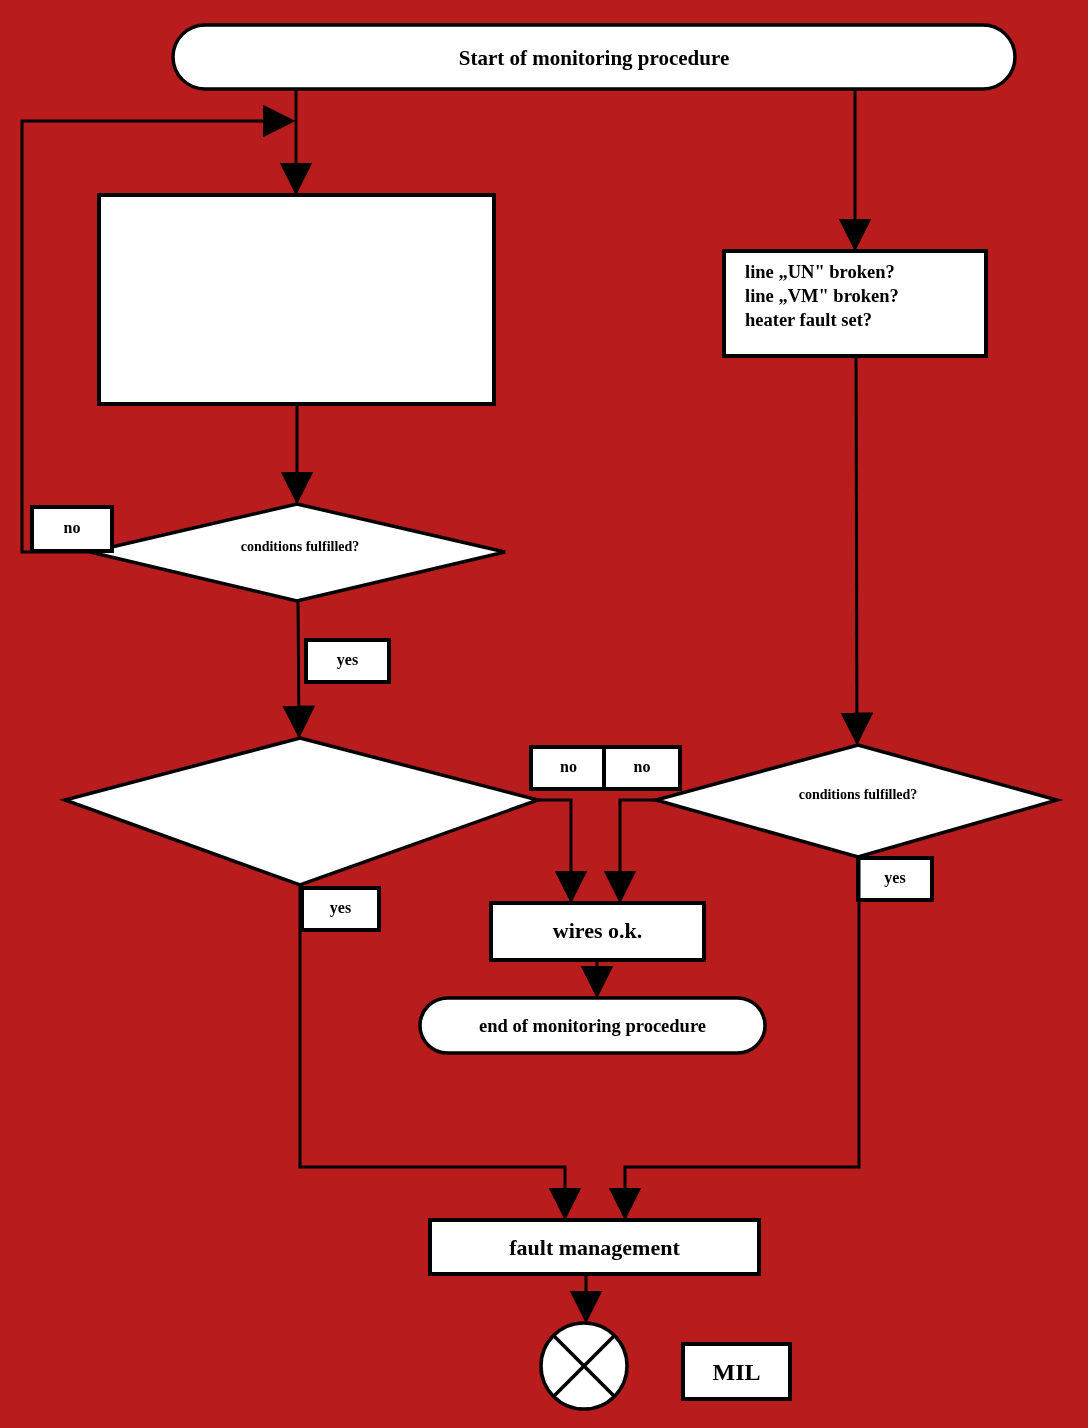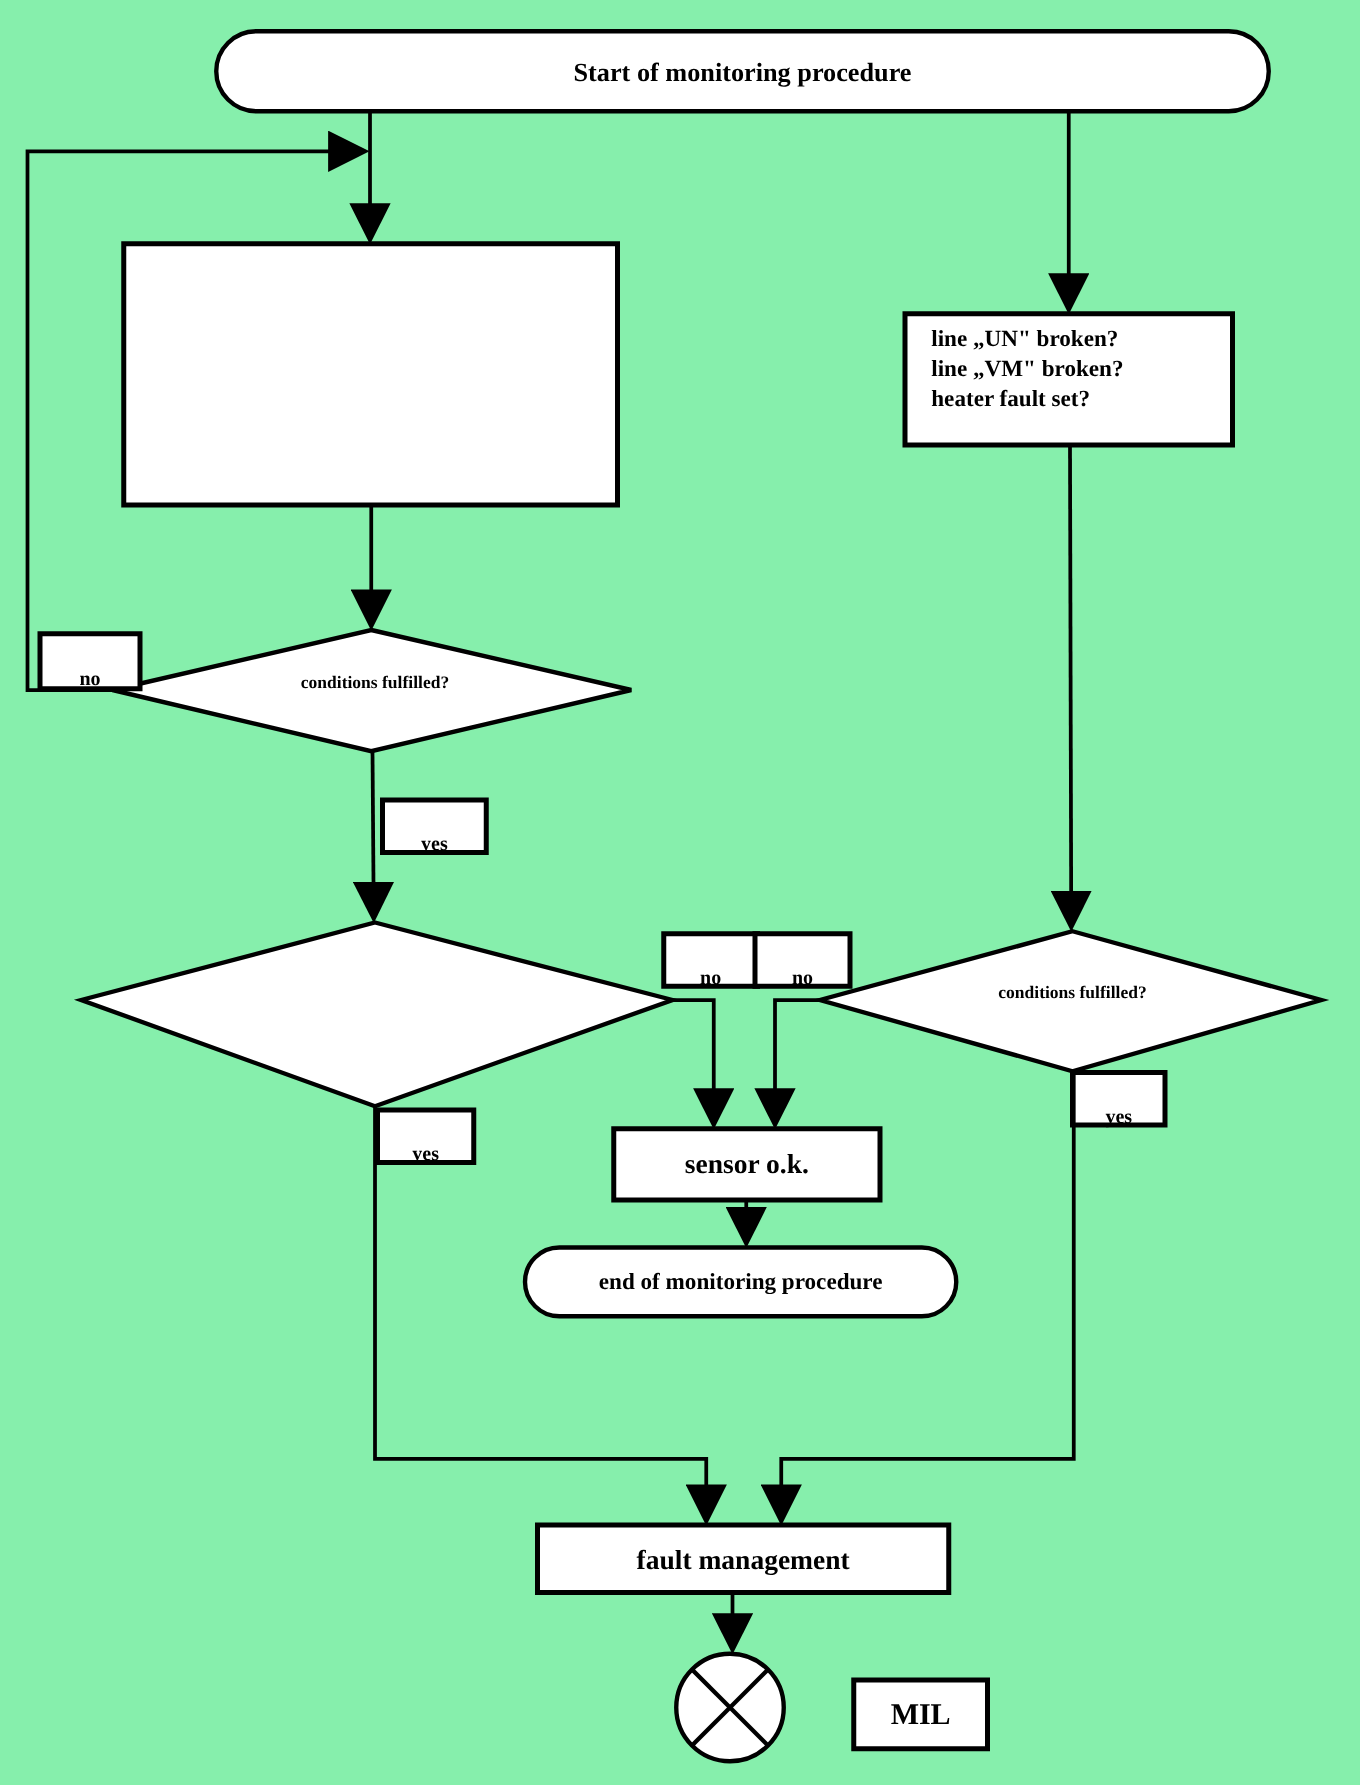--- a/index.html
+++ b/index.html
@@ -7,21 +7,21 @@
     padding: 0;
     background: #ffffff;
   }
   body {
     font-family: "Liberation Serif", "DejaVu Serif", serif;
   }
   #flowchart-root {
     position: relative;
     width: 1088px;
     height: 1428px;
-    background: #86efac;
+    background: #b91c1c;
     overflow: hidden;
   }
   #flow-svg {
     position: absolute;
     left: 0;
     top: 0;
     width: 1088px;
     height: 1428px;
   }
   .node-text {
@@ -34,21 +34,21 @@
   }
   .t-center {
     text-align: center;
   }
   .t-left {
     text-align: left;
   }
   .fs-start  { font-size: 21px; }
   .fs-cond   { font-size: 18.5px; }
   .fs-dia    { font-size: 14px; }
-  .fs-label  { font-size: 16px; margin-top: 16px; }
+  .fs-label  { font-size: 16px; }
   .fs-okbox  { font-size: 22px; }
   .fs-endoval{ font-size: 18.5px; }
   .fs-fault  { font-size: 22px; }
   .fs-mil    { font-size: 24px; text-align: center; }
 </style>
 </head>
 <body>
 
 <div id="flowchart-root">
 
@@ -141,21 +141,21 @@
   <div class="node-text t-center fs-label" style="left:306px; top:650px; width:83px;">yes</div>
 
   <div class="node-text t-center fs-label" style="left:531px; top:757px; width:75px;">no</div>
 
   <div class="node-text t-center fs-label" style="left:604px; top:757px; width:76px;">no</div>
 
   <div class="node-text t-center fs-label" style="left:302px; top:898px; width:77px;">yes</div>
 
   <div class="node-text t-center fs-label" style="left:858px; top:868px; width:74px;">yes</div>
 
-  <div class="node-text t-center fs-okbox" style="left:491px; top:917px; width:213px;">sensor o.k.</div>
+  <div class="node-text t-center fs-okbox" style="left:491px; top:917px; width:213px;">wires o.k.</div>
 
   <div class="node-text t-center fs-fault" style="left:430px; top:1234px; width:329px;">fault management</div>
 
   <div class="node-text t-center fs-endoval" style="left:420px; top:1014px; width:345px;">end of monitoring procedure</div>
 
   <div class="node-text t-center fs-mil" style="left:683px; top:1357px; width:107px;">MIL</div>
 
 </div>
 
 </body></html>

